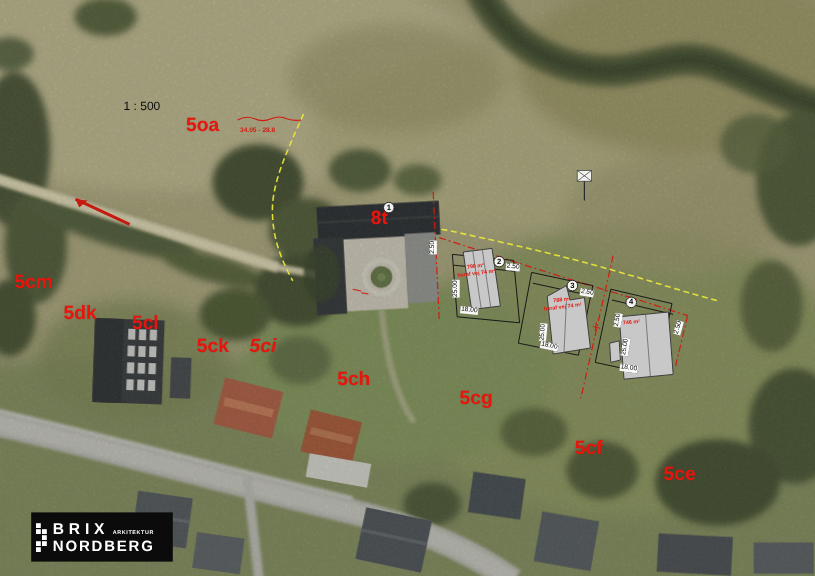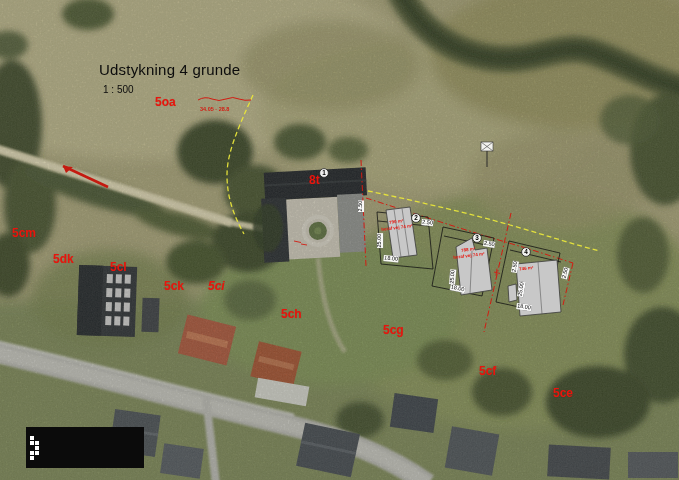--- a/index.html
+++ b/index.html
@@ -1,21 +1,21 @@
 <!DOCTYPE html>
 <html><head>
 <meta charset="utf-8">
 <style>
   html,body{margin:0;padding:0;background:#ffffff;}
   .stage{position:relative;width:679px;height:480px;overflow:hidden;font-family:"Liberation Sans",sans-serif;}
   .stage svg{position:absolute;left:0;top:0;}
   .lbl{position:absolute;white-space:nowrap;transform-origin:0 0;line-height:1.1;}
   .title{font-size:15px;color:#0c0c0c;letter-spacing:.2px;}
   .scaletxt{font-size:10px;color:#0c0c0c;}
-  .red{color:#e8150d;font-weight:bold;font-size:12px;text-shadow:0 0 1px rgba(120,0,0,.25);}
+  .red{color:#e8150d;font-weight:bold;font-size:16px;text-shadow:0 0 1px rgba(120,0,0,.25);}
   .tinyred{color:#d21c12;font-weight:bold;font-size:10px;}
   .dim{background:rgba(255,255,255,.95);color:#000;font-size:10px;padding:0 1px;line-height:1.05;box-shadow:0 0 0 .3px #777;}
   .areatxt{color:#e8150d;font-weight:bold;font-size:9px;text-align:center;line-height:1.3;}
   .circ{position:absolute;width:10px;height:10px;border:1px solid #222;border-radius:50%;background:rgba(255,255,255,.92);
         color:#000;font-size:8px;line-height:10px;text-align:center;font-weight:bold;transform:scale(.8);transform-origin:center;}
   
   .logo{position:absolute;left:26px;top:427px;width:118px;height:41px;background:#0b0b0b;display:flex;align-items:center;
         gap:5px;padding:4px 5px 4px 4px;box-sizing:border-box;}
   .pat{display:grid;grid-template-columns:repeat(2,4px);grid-auto-rows:4px;gap:1px;flex:0 0 auto;}
   .pat i{display:block;background:#fff;}
@@ -204,21 +204,20 @@
       <path d="M538,261.8 L542,314"></path>
     </g>
 
     <g>
       <line x1="487" y1="150" x2="487" y2="167" stroke="#2a2a2a" stroke-width="1"></line>
       <rect x="481" y="142" width="12" height="9" fill="#f2f2ee" stroke="#3a3a3a" stroke-width=".6"></rect>
       <path d="M481,142 l12,9 M493,142 l-12,9" stroke="#3a3a3a" stroke-width=".6"></path>
     </g>
   </svg>
 
-  <div class="lbl title" style="left:99px;top:62px;">Udstykning 4 grunde</div>
   <div class="lbl scaletxt" style="left:103px;top:84px;">1 : 500</div>
   <div class="lbl tinyred" style="left:200px;top:106px;transform:scale(.55);">34.05 - 28.8</div>
 
   <div class="lbl red" style="left:155px;top:96px;">5oa</div>
   <div class="lbl red" style="left:12px;top:227px;text-align:right;">5cm</div>
   <div class="lbl red" style="left:53px;top:253px;">5dk</div>
   <div class="lbl red" style="left:110px;top:261px;">5cl</div>
   <div class="lbl red" style="left:164px;top:280px;text-align:center;">5ck</div>
   <div class="lbl red" style="left:208px;top:280px;font-style:italic;">5ci</div>
   <div class="lbl red" style="left:281px;top:308px;">5ch</div>
@@ -262,15 +261,22 @@
         <i class="off"></i>
       <i></i>
         <i></i>
       <i class="off"></i>
         <i></i>
       <i></i>
         <i></i>
       <i></i>
         <i class="off"></i>
     </div>
+    <div>
+      <div class="l1">
+        <span class="ltxt brix">BRIX</span>
+        <span class="ltxt ark">ARKITEKTUR</span>
+      </div>
+      <div class="ltxt nord">NORDBERG</div>
+    </div>
   </div>
 
 </div>
 
 </body></html>

